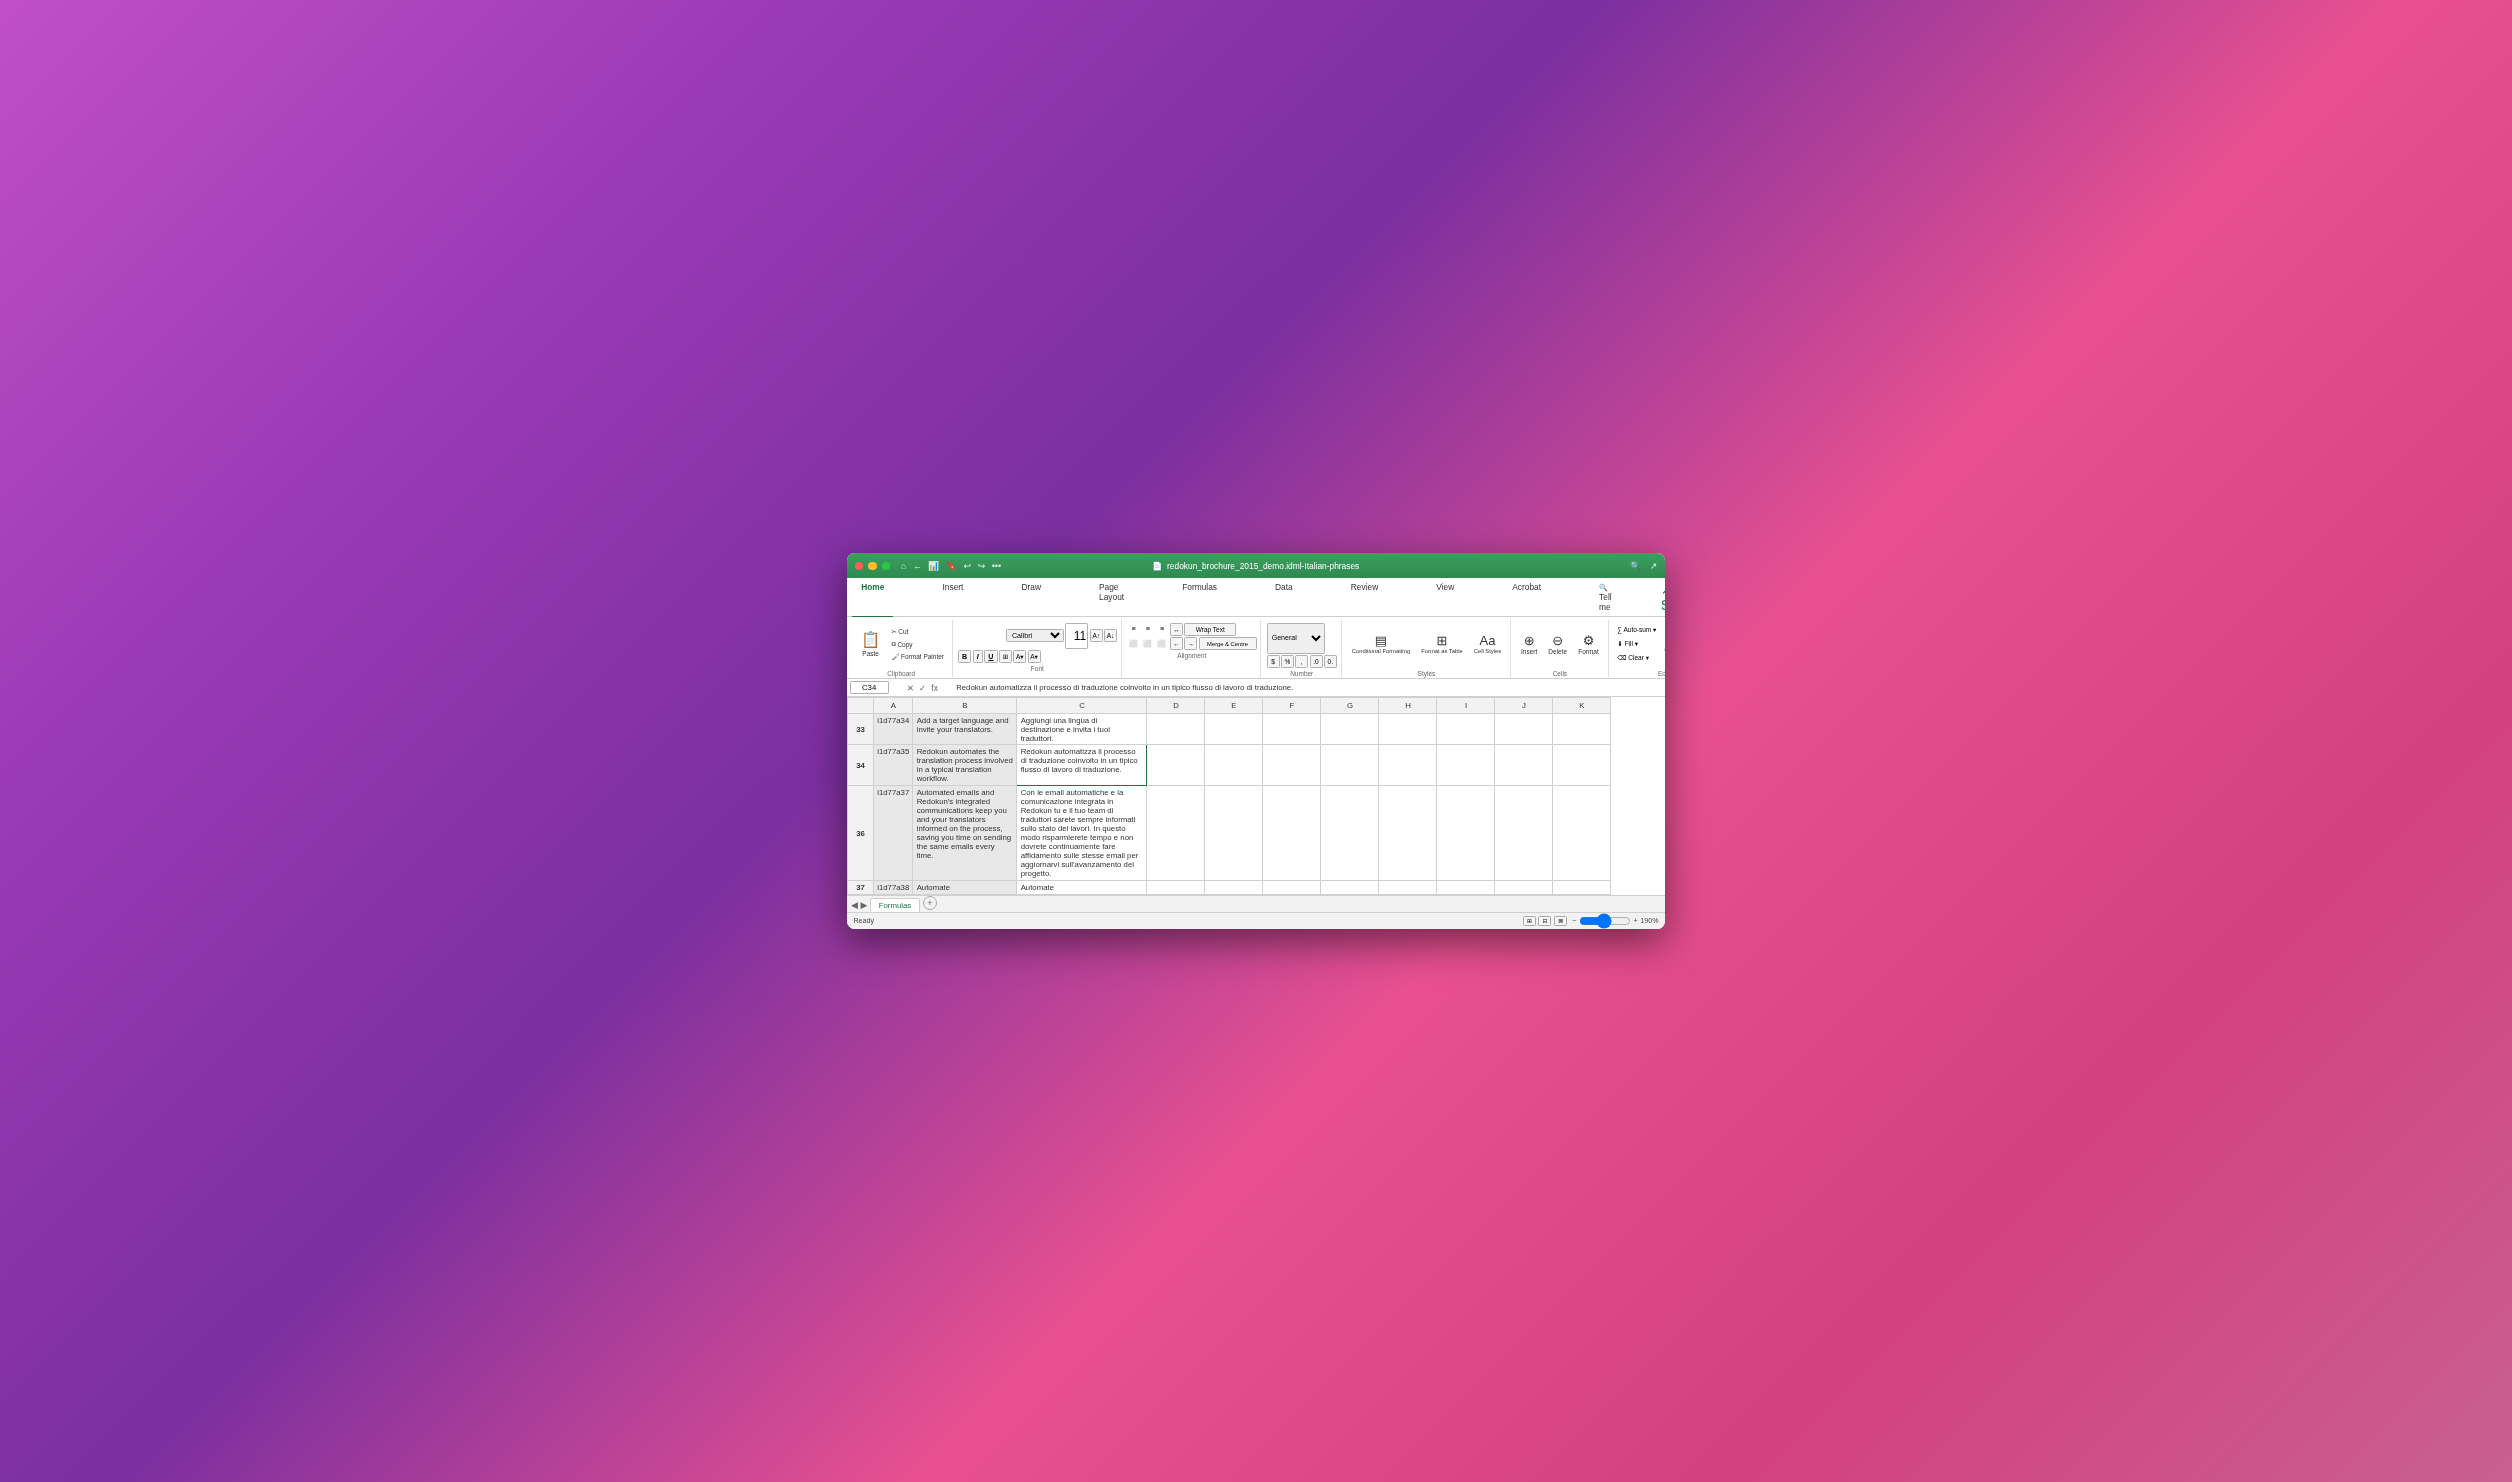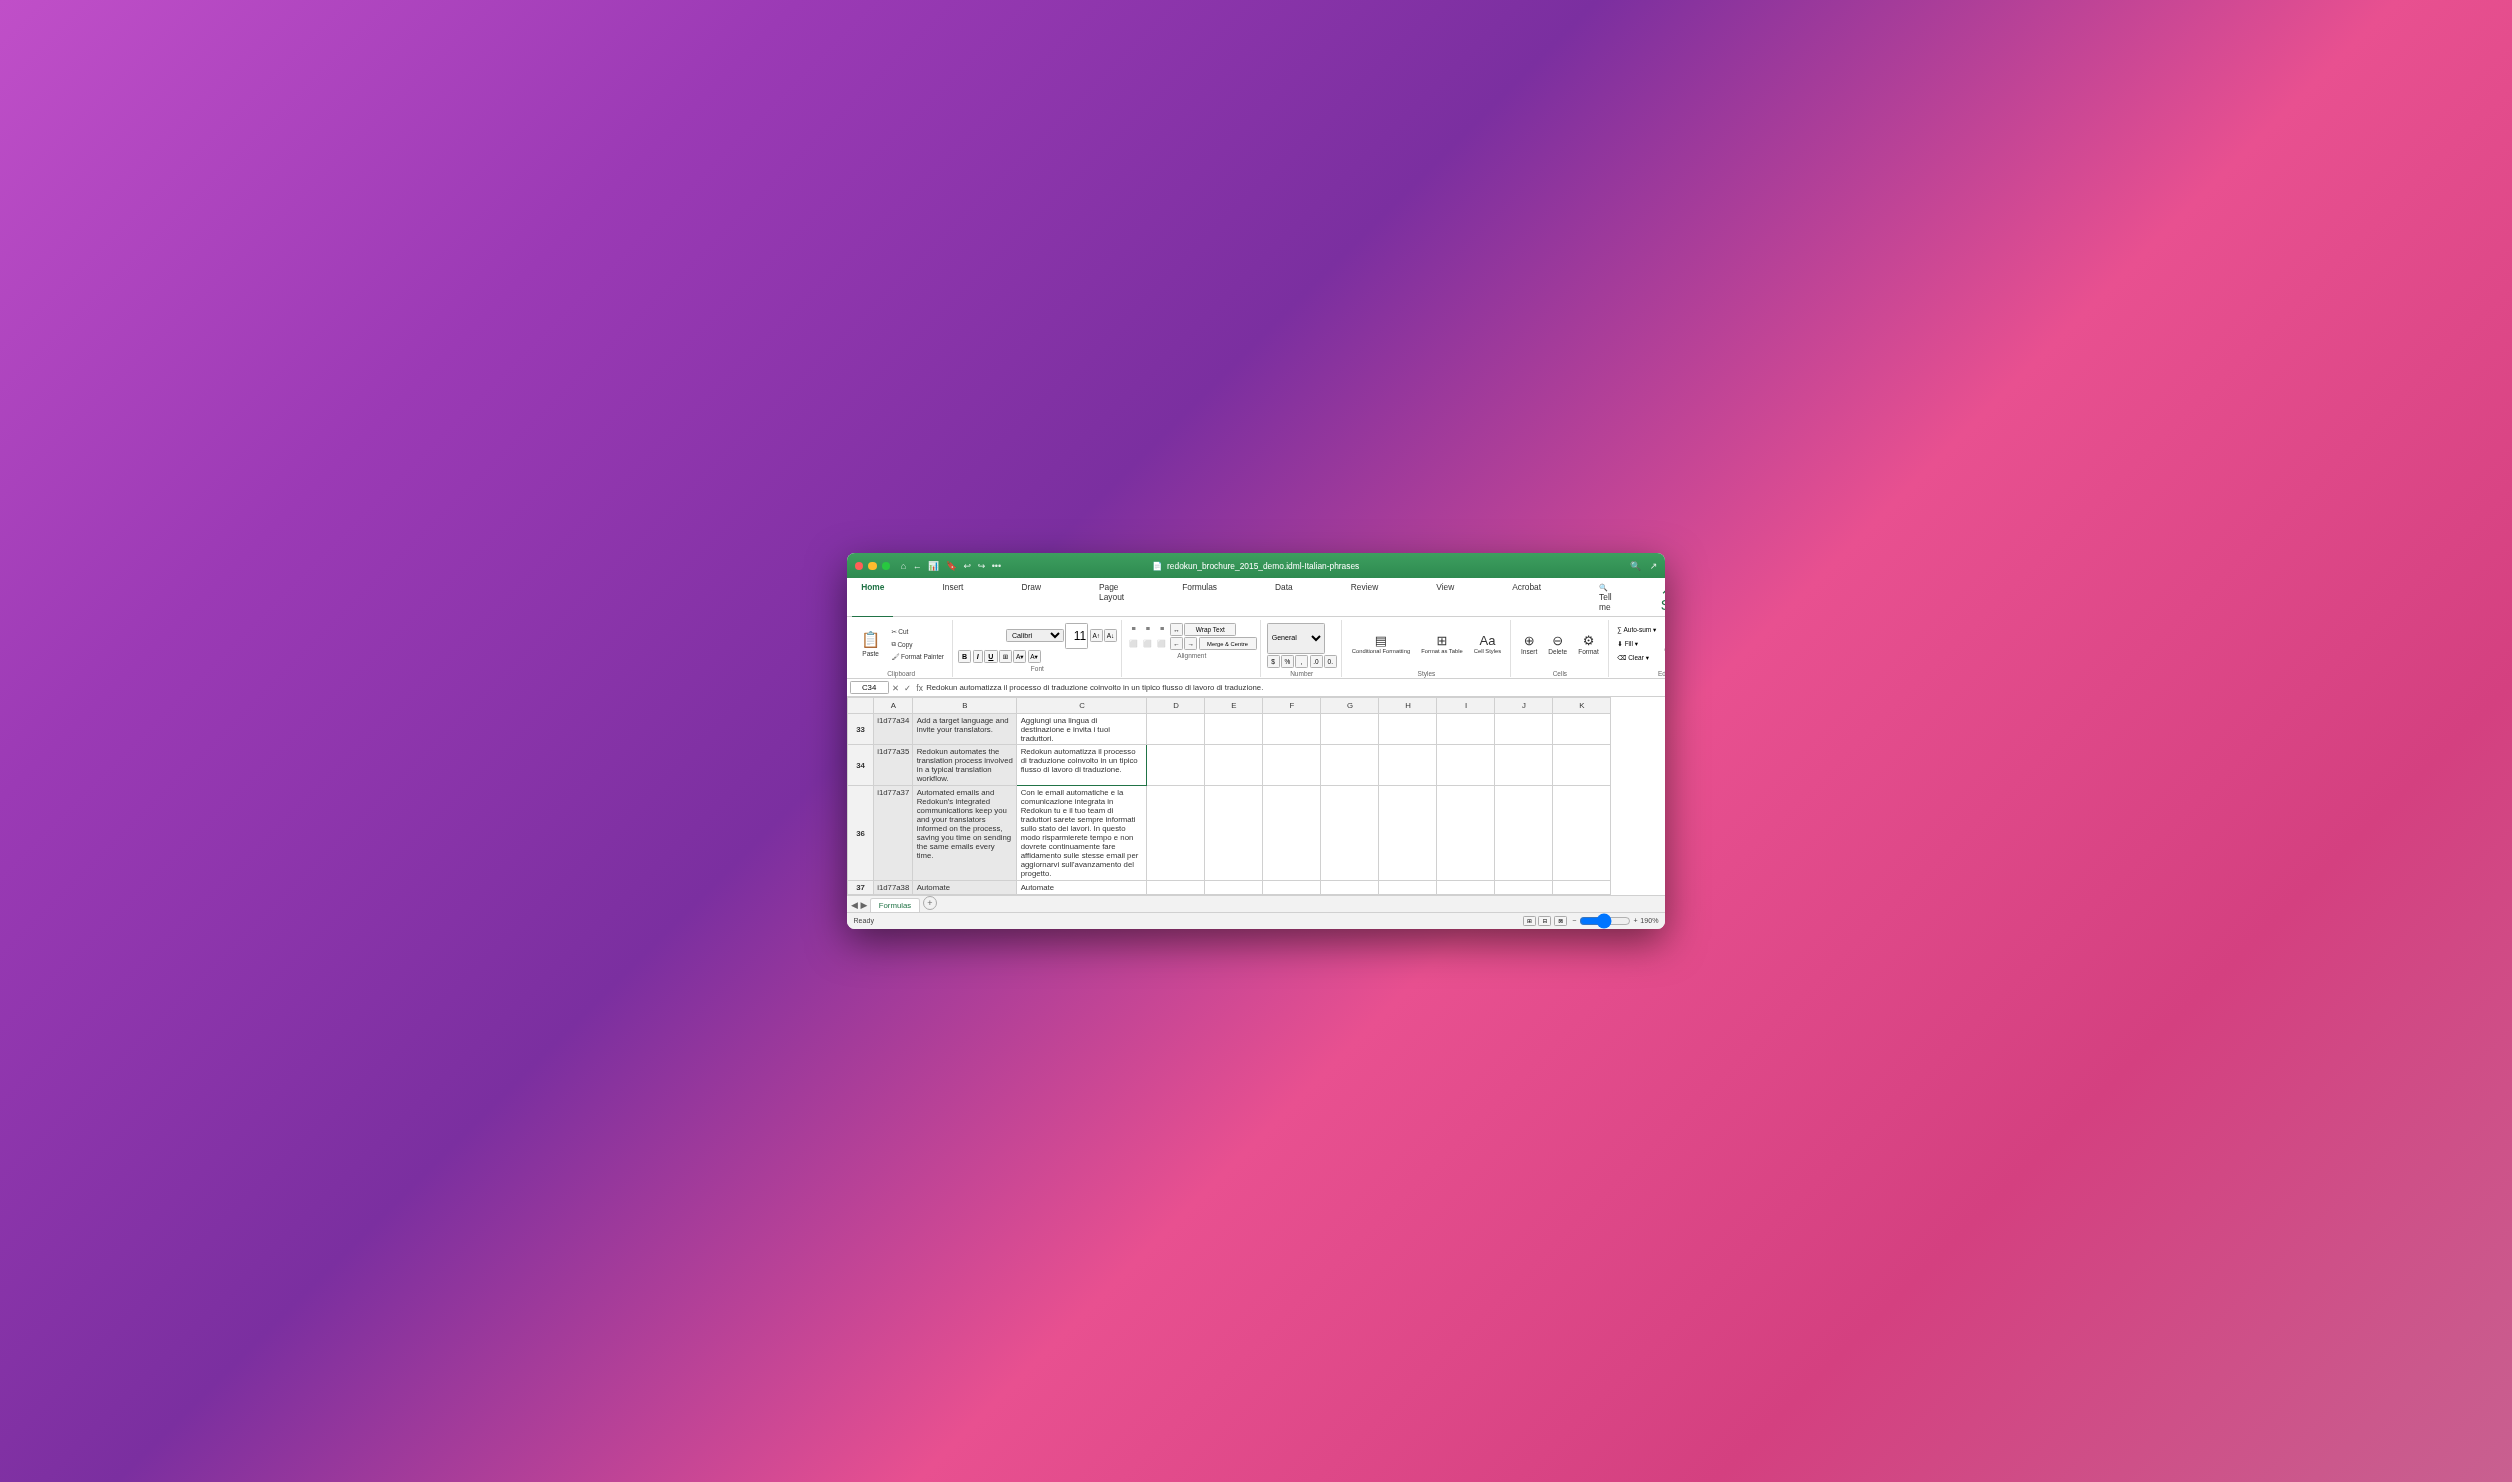--- a/index.html
+++ b/index.html
@@ -184,21 +184,21 @@
       border: 0.6px solid transparent;
     }
     
     .formula-bar {
       display: flex;
       align-items: center;
       height: 18px;
       background: #fff;
       border-bottom: 0.6px solid #d0d0d0;
       padding: 0 2.6px;
-      gap: 2px;
+      gap: 17px;
       flex-shrink: 0;
     }
     .cell-ref {
       width: 39px;
       border: 0.6px solid #b0b0b0;
       border-radius: 1.3px;
       padding: 1.3px 2.6px;
       font-size: 7.8px;
       text-align: center;
       background: #fff;

